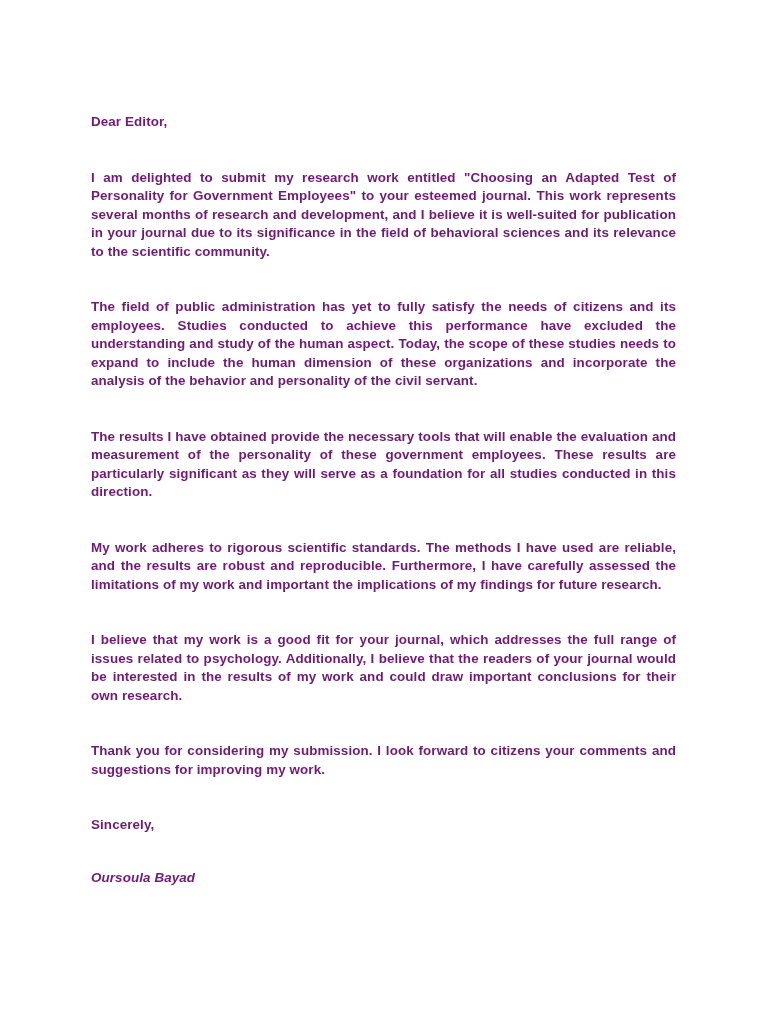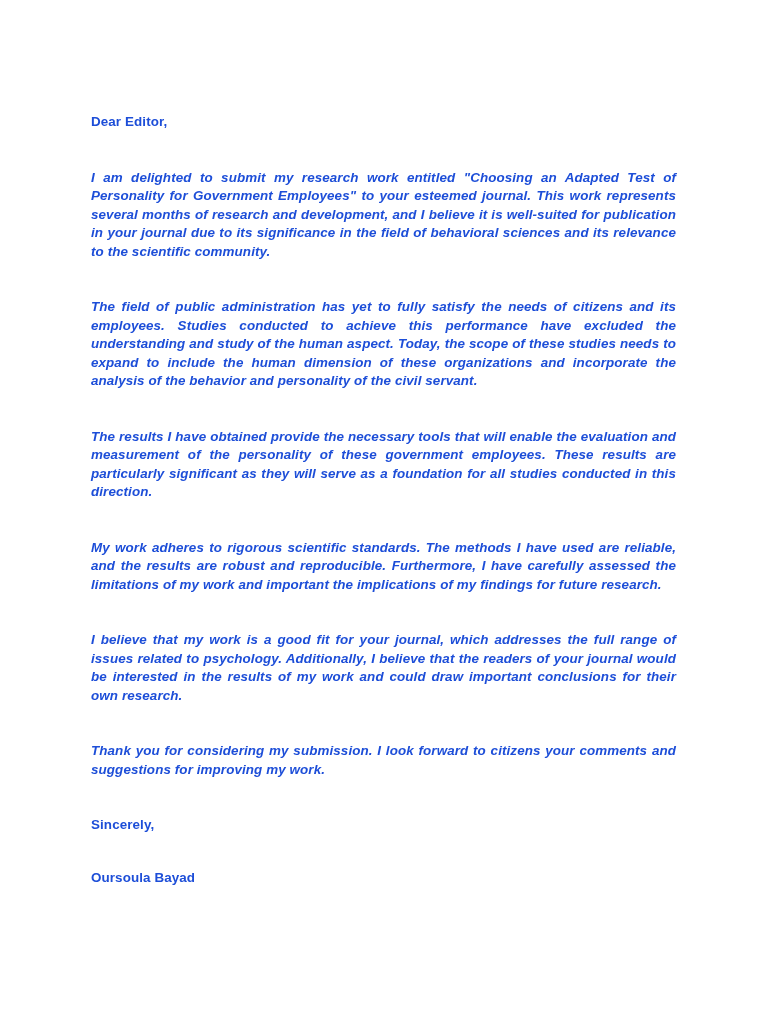--- a/index.html
+++ b/index.html
@@ -17,37 +17,37 @@
   }
   .letter {
     position: absolute;
     left: 91px;
     top: 113px;
     width: 585px;
     font-family: "Liberation Sans", sans-serif;
     font-weight: 600;
     font-size: 13.4px;
     line-height: 18.5px;
-    color: #1d4ed8;
+    color: #701a75;
     letter-spacing: 0.1px;
   }
   .letter p {
     margin: 0 0 37px 0;
   }
   .letter p.body-para {
     text-align: justify;
     text-justify: inter-word;
-    font-style: italic;
   }
   .letter p.closing {
     margin-bottom: 34px;
     margin-top: 27px;
   }
   .letter p.signature {
     margin-bottom: 8px;
+    font-style: italic;
   }
 </style>
 </head>
 <body>
 
 <div class="page">
   <div class="letter">
     <p class="greeting">Dear Editor,</p>
 
     <p class="body-para">I am delighted to submit my research work entitled "Choosing an Adapted Test of Personality for Government Employees" to your esteemed journal. This work represents several months of research and development, and I believe it is well-suited for publication in your journal due to its significance in the field of behavioral sciences and its relevance to the scientific community.</p>

